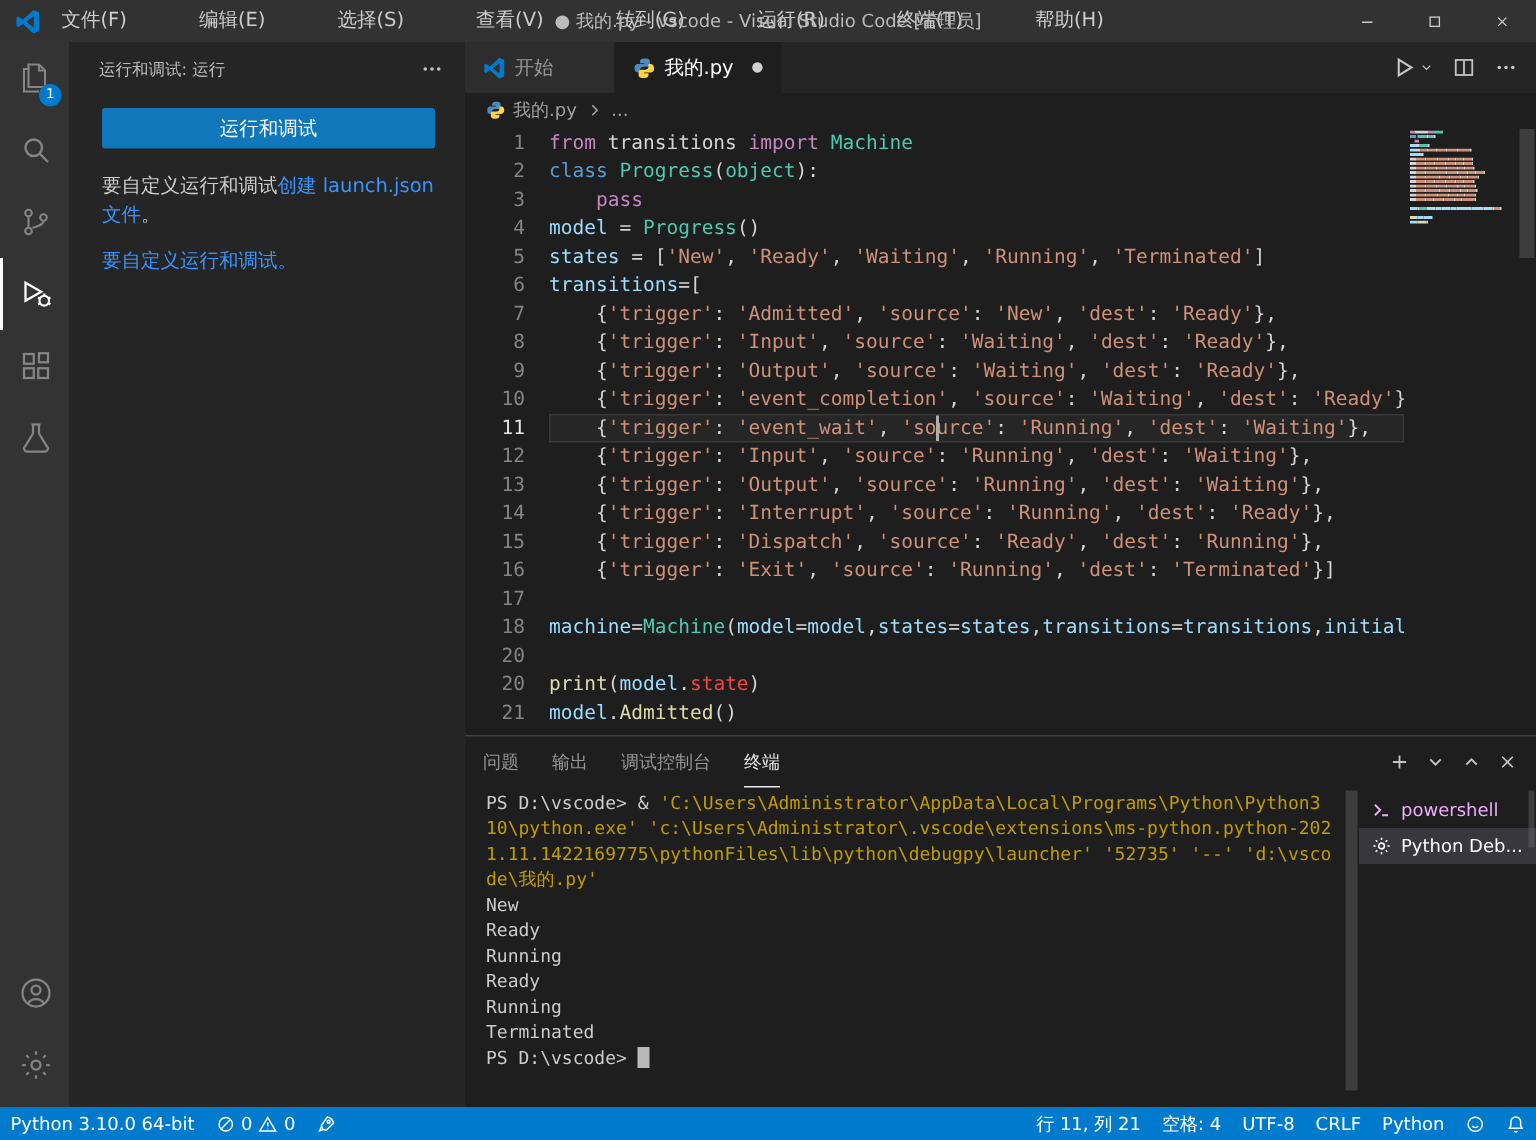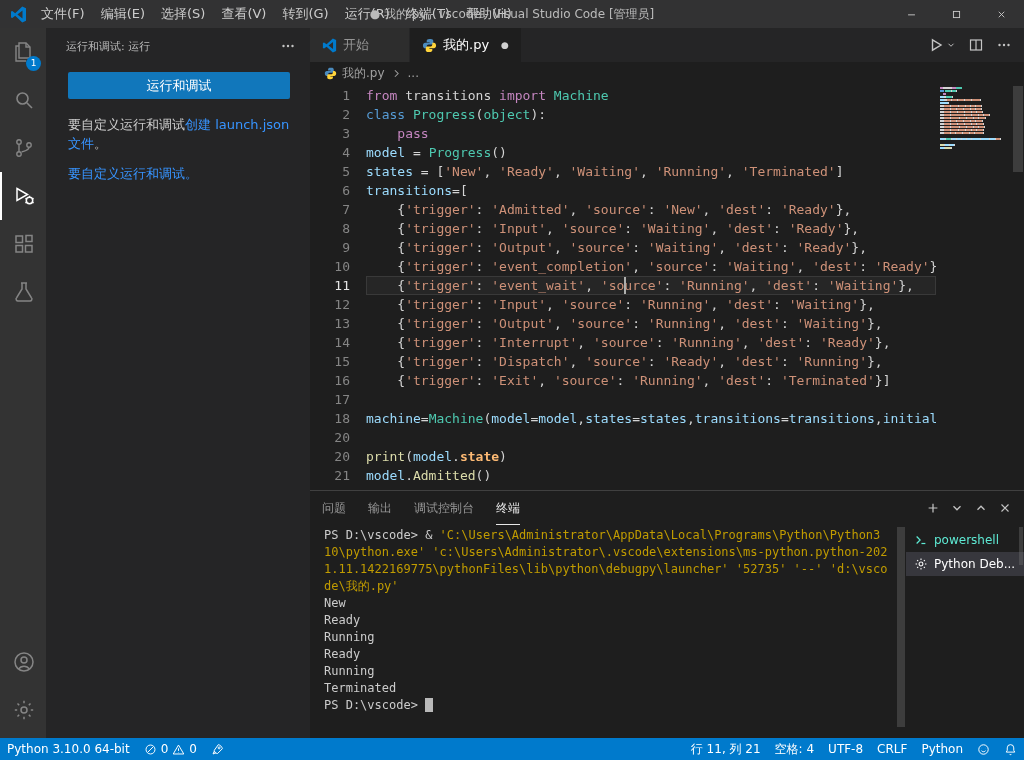--- a/index.html
+++ b/index.html
@@ -9,21 +9,21 @@
     background:#1e1e1e; color:#cccccc; overflow:hidden; position:relative;
     font-family:"DejaVu Sans","Liberation Sans",sans-serif; font-size:13px;
   }
   svg { display:block; }
   .icon svg { width:16px; height:16px; }
 
   
   .titlebar { height:28px; background:#323233; display:flex; align-items:center; position:relative; flex:none; }
   .tb-logo { margin:0 6px 0 10px; }
   .tb-logo svg { width:17px; height:17px; }
-  .menus { display:flex; }
+  .menus { display:flex;gap:32px; }
   .menu-item { padding:0 8px; line-height:28px; font-size:13px; color:#cccccc; cursor:default; }
   .tb-title { position:absolute; left:50%; transform:translateX(-50%); font-size:12px; color:#bbbbbb; white-space:nowrap; }
   .win-controls { margin-left:auto; display:flex; height:100%; }
   .wc { width:45px; height:28px; display:flex; align-items:center; justify-content:center; color:#cccccc; }
   .wc svg { width:11px; height:11px; }
 
   
   .main { flex:1; display:flex; min-height:0; }
 
   
@@ -83,21 +83,21 @@
   .panel-actions { margin-left:auto; display:flex; align-items:center; gap:10px; color:#c5c5c5; }
   .panel-actions .icon { cursor:pointer; }
   .panel-actions .icon svg { width:14px; height:14px; }
   .panel-body { flex:1; display:flex; min-height:0; }
   .terminal { flex:1; padding:2px 0 0 14px; font-family:"DejaVu Sans Mono","Liberation Mono",monospace; font-size:12px; overflow:hidden; min-width:0; }
   .term-line { height:17px; line-height:17px; white-space:pre; }
   .term-cursor { display:inline-block; width:8px; height:14px; background:#b9b9b9; vertical-align:text-bottom; }
   .term-scroll { width:10px; flex:none; position:relative; }
   .term-thumb { position:absolute; top:2px; left:1px; width:8px; height:200px; background:rgba(121,121,121,0.35); }
   .terminal-list { width:118px; flex:none; padding-top:3px; position:relative; }
-  .tl-row { height:24px; display:flex; align-items:center; gap:6px; padding:0 8px; font-size:12px; color:#5eead4; cursor:pointer; white-space:nowrap; overflow:hidden; }
+  .tl-row { height:24px; display:flex; align-items:center; gap:6px; padding:0 8px; font-size:12px; color:#f0abfc; cursor:pointer; white-space:nowrap; overflow:hidden; }
   .tl-row.selected { background:#37373d; color:#ffffff; }
   .tl-row .icon svg { width:14px; height:14px; }
   .tl-thumb { position:absolute; right:1px; top:2px; width:4px; height:38px; background:rgba(121,121,121,0.35); }
 
   
   .statusbar { height:22px; background:#007acc; flex:none; display:flex; align-items:center; color:#ffffff; font-size:12px; }
   .sb-group { display:flex; align-items:center; height:100%; }
   .sb-right { margin-left:auto; }
   .sb-item { display:flex; align-items:center; gap:4px; padding:0 7px; height:22px; cursor:pointer; white-space:nowrap; }
   .sb-item svg { width:13px; height:13px; }
@@ -352,21 +352,21 @@
             <div class="code-line"><span style="color: rgb(212, 212, 212);">    {</span><span style="color: rgb(206, 145, 120);">'trigger'</span><span style="color: rgb(212, 212, 212);">: </span><span style="color: rgb(206, 145, 120);">'event_completion'</span><span style="color: rgb(212, 212, 212);">, </span><span style="color: rgb(206, 145, 120);">'source'</span><span style="color: rgb(212, 212, 212);">: </span><span style="color: rgb(206, 145, 120);">'Waiting'</span><span style="color: rgb(212, 212, 212);">, </span><span style="color: rgb(206, 145, 120);">'dest'</span><span style="color: rgb(212, 212, 212);">: </span><span style="color: rgb(206, 145, 120);">'Ready'</span><span style="color: rgb(212, 212, 212);">},</span></div>
             <div class="code-line current"><span style="color: rgb(212, 212, 212);">    {</span><span style="color: rgb(206, 145, 120);">'trigger'</span><span style="color: rgb(212, 212, 212);">: </span><span style="color: rgb(206, 145, 120);">'event_wait'</span><span style="color: rgb(212, 212, 212);">, </span><span style="color: rgb(206, 145, 120);">'source'</span><span style="color: rgb(212, 212, 212);">: </span><span style="color: rgb(206, 145, 120);">'Running'</span><span style="color: rgb(212, 212, 212);">, </span><span style="color: rgb(206, 145, 120);">'dest'</span><span style="color: rgb(212, 212, 212);">: </span><span style="color: rgb(206, 145, 120);">'Waiting'</span><span style="color: rgb(212, 212, 212);">},</span><span class="cursor" style="left: 33ch;"></span></div>
             <div class="code-line"><span style="color: rgb(212, 212, 212);">    {</span><span style="color: rgb(206, 145, 120);">'trigger'</span><span style="color: rgb(212, 212, 212);">: </span><span style="color: rgb(206, 145, 120);">'Input'</span><span style="color: rgb(212, 212, 212);">, </span><span style="color: rgb(206, 145, 120);">'source'</span><span style="color: rgb(212, 212, 212);">: </span><span style="color: rgb(206, 145, 120);">'Running'</span><span style="color: rgb(212, 212, 212);">, </span><span style="color: rgb(206, 145, 120);">'dest'</span><span style="color: rgb(212, 212, 212);">: </span><span style="color: rgb(206, 145, 120);">'Waiting'</span><span style="color: rgb(212, 212, 212);">},</span></div>
             <div class="code-line"><span style="color: rgb(212, 212, 212);">    {</span><span style="color: rgb(206, 145, 120);">'trigger'</span><span style="color: rgb(212, 212, 212);">: </span><span style="color: rgb(206, 145, 120);">'Output'</span><span style="color: rgb(212, 212, 212);">, </span><span style="color: rgb(206, 145, 120);">'source'</span><span style="color: rgb(212, 212, 212);">: </span><span style="color: rgb(206, 145, 120);">'Running'</span><span style="color: rgb(212, 212, 212);">, </span><span style="color: rgb(206, 145, 120);">'dest'</span><span style="color: rgb(212, 212, 212);">: </span><span style="color: rgb(206, 145, 120);">'Waiting'</span><span style="color: rgb(212, 212, 212);">},</span></div>
             <div class="code-line"><span style="color: rgb(212, 212, 212);">    {</span><span style="color: rgb(206, 145, 120);">'trigger'</span><span style="color: rgb(212, 212, 212);">: </span><span style="color: rgb(206, 145, 120);">'Interrupt'</span><span style="color: rgb(212, 212, 212);">, </span><span style="color: rgb(206, 145, 120);">'source'</span><span style="color: rgb(212, 212, 212);">: </span><span style="color: rgb(206, 145, 120);">'Running'</span><span style="color: rgb(212, 212, 212);">, </span><span style="color: rgb(206, 145, 120);">'dest'</span><span style="color: rgb(212, 212, 212);">: </span><span style="color: rgb(206, 145, 120);">'Ready'</span><span style="color: rgb(212, 212, 212);">},</span></div>
             <div class="code-line"><span style="color: rgb(212, 212, 212);">    {</span><span style="color: rgb(206, 145, 120);">'trigger'</span><span style="color: rgb(212, 212, 212);">: </span><span style="color: rgb(206, 145, 120);">'Dispatch'</span><span style="color: rgb(212, 212, 212);">, </span><span style="color: rgb(206, 145, 120);">'source'</span><span style="color: rgb(212, 212, 212);">: </span><span style="color: rgb(206, 145, 120);">'Ready'</span><span style="color: rgb(212, 212, 212);">, </span><span style="color: rgb(206, 145, 120);">'dest'</span><span style="color: rgb(212, 212, 212);">: </span><span style="color: rgb(206, 145, 120);">'Running'</span><span style="color: rgb(212, 212, 212);">},</span></div>
             <div class="code-line"><span style="color: rgb(212, 212, 212);">    {</span><span style="color: rgb(206, 145, 120);">'trigger'</span><span style="color: rgb(212, 212, 212);">: </span><span style="color: rgb(206, 145, 120);">'Exit'</span><span style="color: rgb(212, 212, 212);">, </span><span style="color: rgb(206, 145, 120);">'source'</span><span style="color: rgb(212, 212, 212);">: </span><span style="color: rgb(206, 145, 120);">'Running'</span><span style="color: rgb(212, 212, 212);">, </span><span style="color: rgb(206, 145, 120);">'dest'</span><span style="color: rgb(212, 212, 212);">: </span><span style="color: rgb(206, 145, 120);">'Terminated'</span><span style="color: rgb(212, 212, 212);">}]</span></div>
             <div class="code-line"></div>
             <div class="code-line"><span style="color: rgb(156, 220, 254);">machine</span><span style="color: rgb(212, 212, 212);">=</span><span style="color: rgb(78, 201, 176);">Machine</span><span style="color: rgb(212, 212, 212);">(</span><span style="color: rgb(156, 220, 254);">model</span><span style="color: rgb(212, 212, 212);">=</span><span style="color: rgb(156, 220, 254);">model</span><span style="color: rgb(212, 212, 212);">,</span><span style="color: rgb(156, 220, 254);">states</span><span style="color: rgb(212, 212, 212);">=</span><span style="color: rgb(156, 220, 254);">states</span><span style="color: rgb(212, 212, 212);">,</span><span style="color: rgb(156, 220, 254);">transitions</span><span style="color: rgb(212, 212, 212);">=</span><span style="color: rgb(156, 220, 254);">transitions</span><span style="color: rgb(212, 212, 212);">,</span><span style="color: rgb(156, 220, 254);">initial</span></div>
             <div class="code-line"></div>
-            <div class="code-line"><span style="color: rgb(220, 220, 170);">print</span><span style="color: rgb(212, 212, 212);">(</span><span style="color: rgb(156, 220, 254);">model</span><span style="color: rgb(212, 212, 212);">.</span><span style="color: #fdba74; font-weight: bold;">state</span><span style="color: rgb(212, 212, 212);">)</span></div>
+            <div class="code-line"><span style="color: rgb(220, 220, 170);">print</span><span style="color: rgb(212, 212, 212);">(</span><span style="color: rgb(156, 220, 254);">model</span><span style="color: rgb(212, 212, 212);">.</span><span style="color: #ef4444;">state</span><span style="color: rgb(212, 212, 212);">)</span></div>
             <div class="code-line"><span style="color: rgb(156, 220, 254);">model</span><span style="color: rgb(212, 212, 212);">.</span><span style="color: rgb(220, 220, 170);">Admitted</span><span style="color: rgb(212, 212, 212);">()</span></div>
           </div>
         <div class="minimap" id="minimap">
             <div class="mm-row"><span style="width: 3px; background: rgb(197, 134, 192);"></span><span style="width: 9px; background: rgb(212, 212, 212);"></span><span style="width: 4px; background: rgb(197, 134, 192);"></span><span style="width: 6px; background: rgb(78, 201, 176);"></span></div>
             <div class="mm-row"><span style="width: 4px; background: rgb(86, 156, 214);"></span><span style="width: 1px; background: transparent;"></span><span style="width: 6px; background: rgb(78, 201, 176);"></span><span style="width: 1px; background: rgb(212, 212, 212);"></span><span style="width: 4px; background: rgb(78, 201, 176);"></span><span style="width: 1px; background: rgb(212, 212, 212);"></span></div>
             <div class="mm-row"><span style="width: 3px; background: transparent;"></span><span style="width: 3px; background: rgb(197, 134, 192);"></span></div>
             <div class="mm-row"><span style="width: 4px; background: rgb(156, 220, 254);"></span><span style="width: 2px; background: rgb(212, 212, 212);"></span><span style="width: 6px; background: rgb(78, 201, 176);"></span><span style="width: 1px; background: rgb(212, 212, 212);"></span></div>
             <div class="mm-row"><span style="width: 4px; background: rgb(156, 220, 254);"></span><span style="width: 3px; background: rgb(212, 212, 212);"></span><span style="width: 4px; background: rgb(206, 145, 120);"></span><span style="width: 1px; background: rgb(212, 212, 212);"></span><span style="width: 5px; background: rgb(206, 145, 120);"></span><span style="width: 1px; background: rgb(212, 212, 212);"></span><span style="width: 6px; background: rgb(206, 145, 120);"></span><span style="width: 1px; background: rgb(212, 212, 212);"></span><span style="width: 6px; background: rgb(206, 145, 120);"></span><span style="width: 1px; background: rgb(212, 212, 212);"></span><span style="width: 8px; background: rgb(206, 145, 120);"></span><span style="width: 1px; background: rgb(212, 212, 212);"></span></div>
             <div class="mm-row"><span style="width: 8px; background: rgb(156, 220, 254);"></span><span style="width: 1px; background: rgb(212, 212, 212);"></span></div>
             <div class="mm-row"><span style="width: 4px; background: rgb(212, 212, 212);"></span><span style="width: 6px; background: rgb(206, 145, 120);"></span><span style="width: 1px; background: rgb(212, 212, 212);"></span><span style="width: 7px; background: rgb(206, 145, 120);"></span><span style="width: 1px; background: rgb(212, 212, 212);"></span><span style="width: 6px; background: rgb(206, 145, 120);"></span><span style="width: 1px; background: rgb(212, 212, 212);"></span><span style="width: 4px; background: rgb(206, 145, 120);"></span><span style="width: 1px; background: rgb(212, 212, 212);"></span><span style="width: 4px; background: rgb(206, 145, 120);"></span><span style="width: 1px; background: rgb(212, 212, 212);"></span><span style="width: 5px; background: rgb(206, 145, 120);"></span><span style="width: 1px; background: rgb(212, 212, 212);"></span></div>

